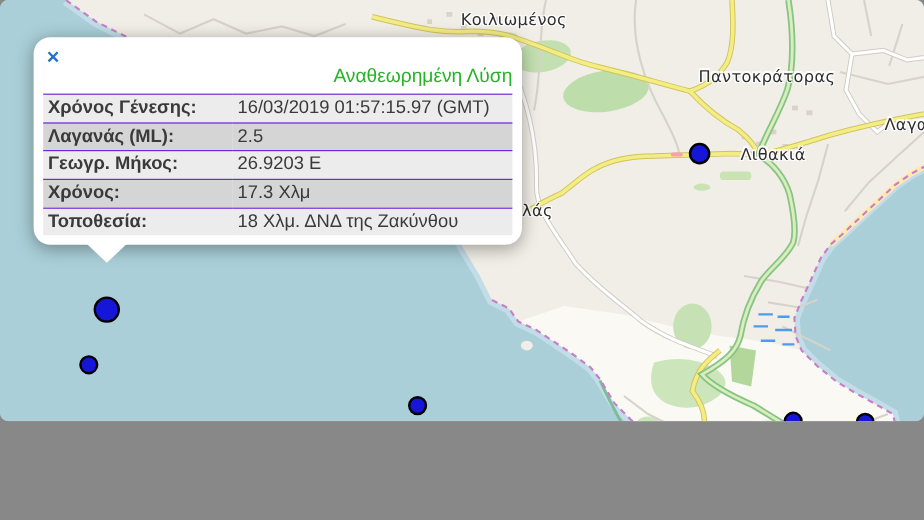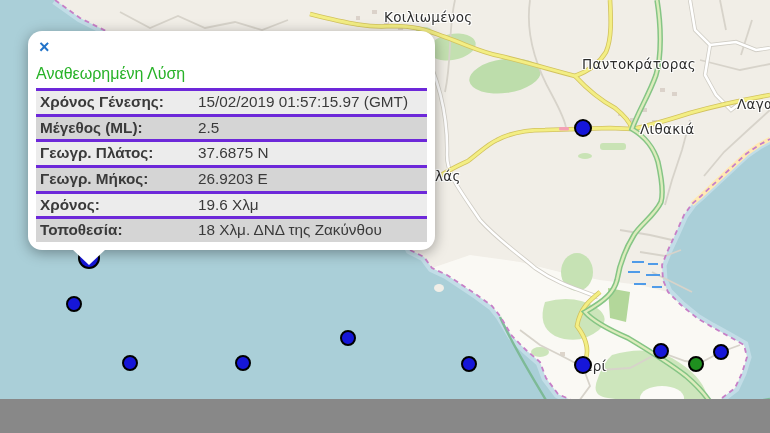--- a/index.html
+++ b/index.html
@@ -1,45 +1,45 @@
 <!DOCTYPE html>
 <html><head>
 <meta charset="utf-8">
 <style>
   html,body{margin:0;padding:0;background:#888;}
-  #stage{position:relative;width:770px;height:399px;overflow:hidden;
-         font-family:"DejaVu Sans",sans-serif;background:#aacfd8;}
+  #stage{position:relative;width:770px;height:351px;overflow:hidden;
+         font-family:"DejaVu Sans",sans-serif;background:#aacfd8;border-radius:7px;}
   #map-svg{position:absolute;left:0;top:0;z-index:1;}
   
   .place-label{position:absolute;z-index:3;color:#2e2e2e;font-size:13.5px;
     letter-spacing:.3px;white-space:nowrap;
     text-shadow:-1px -1px 0 #fff,1px -1px 0 #fff,-1px 1px 0 #fff,1px 1px 0 #fff,0 0 2px #fff;}
   
   .eq-marker{position:absolute;z-index:5;border-radius:50%;border:2px solid #000;
     box-sizing:border-box;}
   .eq-triangle{position:absolute;z-index:4;width:0;height:0;
     border-left:6px solid transparent;border-right:6px solid transparent;
     border-bottom:10px solid #e09a4a;filter:drop-shadow(0 0 1px #9c6b2f);}
   
   #popup{position:absolute;left:28px;top:31px;width:407px;z-index:10;
     background:#fff;border-radius:14px;box-shadow:0 3px 14px rgba(0,0,0,.35);
     font-family:"Liberation Sans","DejaVu Sans",sans-serif;padding:6px 0 8px 0;}
   #popup-tail{position:absolute;left:44px;top:100%;width:0;height:0;margin-top:-1px;
     border-left:17px solid transparent;border-right:17px solid transparent;
     border-top:16px solid #fff;z-index:9;}
   #popup-close{position:absolute;top:5px;left:9px;border:none;background:none;
     font-size:18px;font-weight:bold;line-height:1;cursor:pointer;padding:2px;}
-  #popup-title{margin:28px 8px 5px 8px;text-align:left;font-size:16px;}
+  #popup-title{margin:18px 8px 5px 8px;text-align:right;font-size:16px;}
   #popup-table{width:391px;margin:0 8px;border-collapse:collapse;
     font-size:15.3px;color:#3a3a3a;}
   #popup-table td{padding:1px 4px;vertical-align:middle;line-height:1.35;}
   #popup-table td.lbl{font-weight:bold;width:150px;white-space:nowrap;}
   #popup-table tr:nth-child(odd){background:#ececec;}
   #popup-table tr:nth-child(even){background:#d5d5d5;}
-  #popup-table tr{border-top:3px solid #6d28d9;}
+  #popup-table tr{border-top:1px solid #6d28d9;}
 </style>
 </head>
 <body>
 
 <div id="stage">
 
   <svg id="map-svg" width="770" height="433" viewBox="0 0 770 433">
 
     <rect x="0" y="0" width="770" height="433" fill="#aacfd8"></rect>
 
@@ -148,21 +148,21 @@
       <line x1="634" y1="284" x2="646" y2="284"></line>
         <line x1="652" y1="287" x2="662" y2="287"></line>
     </g>
 
     <rect x="559" y="127" width="10" height="3.5" rx="1.5" fill="#f4a0b5"></rect>
   </svg>
 
   <div id="labels-layer">
       <span class="place-label" style="left: 384px; top: 9px;">Κοιλιωμένος</span>
       <span class="place-label" style="left: 582px; top: 56px;">Παντοκράτορας</span>
-      <span class="place-label" style="left: 640px; top: 121px;">Λιθακιά</span>
+      <span class="place-label" style="left: 617px; top: 121px;">Λιθακιά</span>
       <span class="place-label" style="left: 408px; top: 168px;">Αγαλάς</span>
       <span class="place-label" style="left: 576px; top: 358px;">Κερί</span>
       <span class="place-label" style="left: 737px; top: 96px;">Λαγανάς</span>
     </div>
 
   <div id="markers-layer">
       <div class="eq-marker" style="height: 22px; width: 22px; left: 78px; top: 247px; background: rgb(22, 22, 217);"></div>
       <div class="eq-marker" style="height: 16px; width: 16px; left: 66px; top: 296px; background: rgb(22, 22, 217);"></div>
       <div class="eq-marker" style="height: 16px; width: 16px; left: 122px; top: 355px; background: rgb(22, 22, 217);"></div>
       <div class="eq-marker" style="height: 16px; width: 16px; left: 235px; top: 355px; background: rgb(22, 22, 217);"></div>
@@ -178,37 +178,33 @@
       <div class="eq-triangle" style="left: 578px; top: 411px; border-bottom-color: rgb(224, 154, 74);"></div>
     </div>
 
   <div id="popup">
     <button id="popup-close" style="color: rgb(34, 115, 201);">×</button>
     <div id="popup-title" style="color: rgb(40, 178, 40);">Αναθεωρημένη Λύση</div>
     <table id="popup-table">
       <tbody id="popup-table-body">
           <tr>
             <td class="lbl">Χρόνος Γένεσης:</td>
-            <td>15/02/2019 01:57:15.97 (GMT)</td>
-          </tr>
-          <tr>
-            <td class="lbl">Μέγεθος (ML):</td>
+            <td>16/03/2019 01:57:15.97 (GMT)</td>
+          </tr>
+          <tr>
+            <td class="lbl">Λαγανάς (ML):</td>
             <td>2.5</td>
-          </tr>
-          <tr>
-            <td class="lbl">Γεωγρ. Πλάτος:</td>
-            <td>37.6875 N</td>
           </tr>
           <tr>
             <td class="lbl">Γεωγρ. Μήκος:</td>
             <td>26.9203 E</td>
           </tr>
           <tr>
             <td class="lbl">Χρόνος:</td>
-            <td>19.6 Χλμ</td>
+            <td>17.3 Χλμ</td>
           </tr>
           <tr>
             <td class="lbl">Τοποθεσία:</td>
             <td>18 Χλμ. ΔΝΔ της Ζακύνθου</td>
           </tr>
         </tbody>
     </table>
     <div id="popup-tail"></div>
   </div>
 

